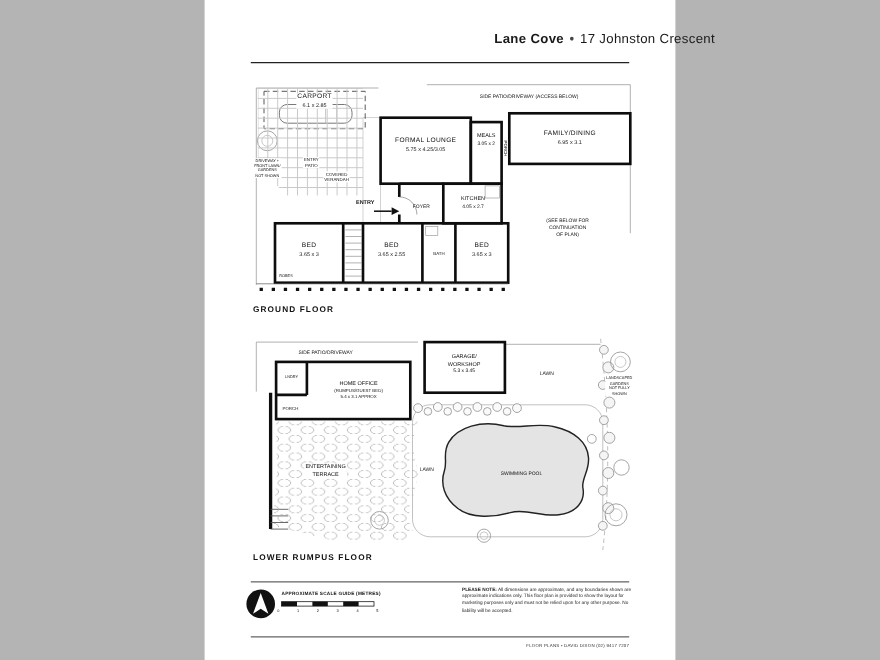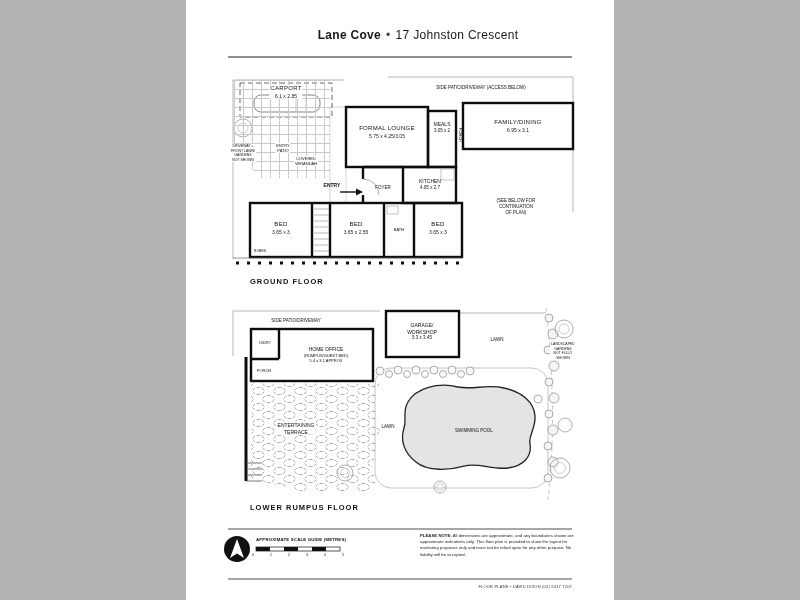--- a/index.html
+++ b/index.html
@@ -1,36 +1,36 @@
 <!DOCTYPE html>
 <html><head>
 <meta charset="utf-8">
 <style>
   html,body{margin:0;padding:0;}
   .page{position:relative;width:800px;height:600px;background:#b4b4b4;overflow:hidden;
         font-family:"Liberation Sans",sans-serif;color:#111;}
   .paper{position:absolute;left:186px;top:0;width:428px;height:600px;background:#ffffff;}
   svg.linework{position:absolute;left:0;top:0;pointer-events:none;}
 
-  .title{position:absolute;left:186px;top:28px;width:464px;text-align:center;
+  .title{position:absolute;left:186px;top:28px;width:464px;text-align:right;
          font-size:12px;color:#1a1a1a;letter-spacing:0.3px;}
   .title .bold{font-weight:bold;}
   .title .sep{margin:0 5px;color:#444;}
 
   .lbl{position:absolute;transform:translate(-50%,-50%);text-align:center;line-height:1.3;
        color:#111;white-space:nowrap;z-index:5;}
   .lbl .ln{display:block;}
   .bg{background:#ffffff;padding:0 1px;}
   .name{font-size:6px;letter-spacing:0.3px;}
   .dims{font-size:5px;color:#222;} .f5{font-size:5px;} .f45{font-size:4.5px;}
   .f4{font-size:4px;} .f35{font-size:3.5px;}
   .bold{font-weight:bold;}
   .rot90{transform:translate(-50%,-50%) rotate(90deg);}
   .section{position:absolute;transform:translate(0,-50%);font-weight:bold;font-size:7.5px;
-           letter-spacing:1px;z-index:5;margin-left:20px;}
+           letter-spacing:1px;z-index:5;}
 
   .tiles{position:absolute;left:234px;top:80px;width:96px;height:98px;z-index:1;
          background-image:linear-gradient(to right,#c9c9c9 0.7px,rgba(0,0,0,0) 0.7px),
                           linear-gradient(to bottom,#c9c9c9 0.7px,rgba(0,0,0,0) 0.7px);
          background-size:9px 9px;
          clip-path:polygon(0 0,100% 0,100% 100%,28% 100%,0 72%);}
   .terrace{position:absolute;left:248px;top:383px;width:132px;height:108px;z-index:1;
          background-image:radial-gradient(8px 5px at center,rgba(0,0,0,0) 62%,#a8a8a8 70%,rgba(0,0,0,0) 78%),
                           radial-gradient(8px 5px at center,rgba(0,0,0,0) 62%,#a8a8a8 70%,rgba(0,0,0,0) 78%);
          background-size:21px 16px,21px 16px;background-position:0 0,10px 8px;

